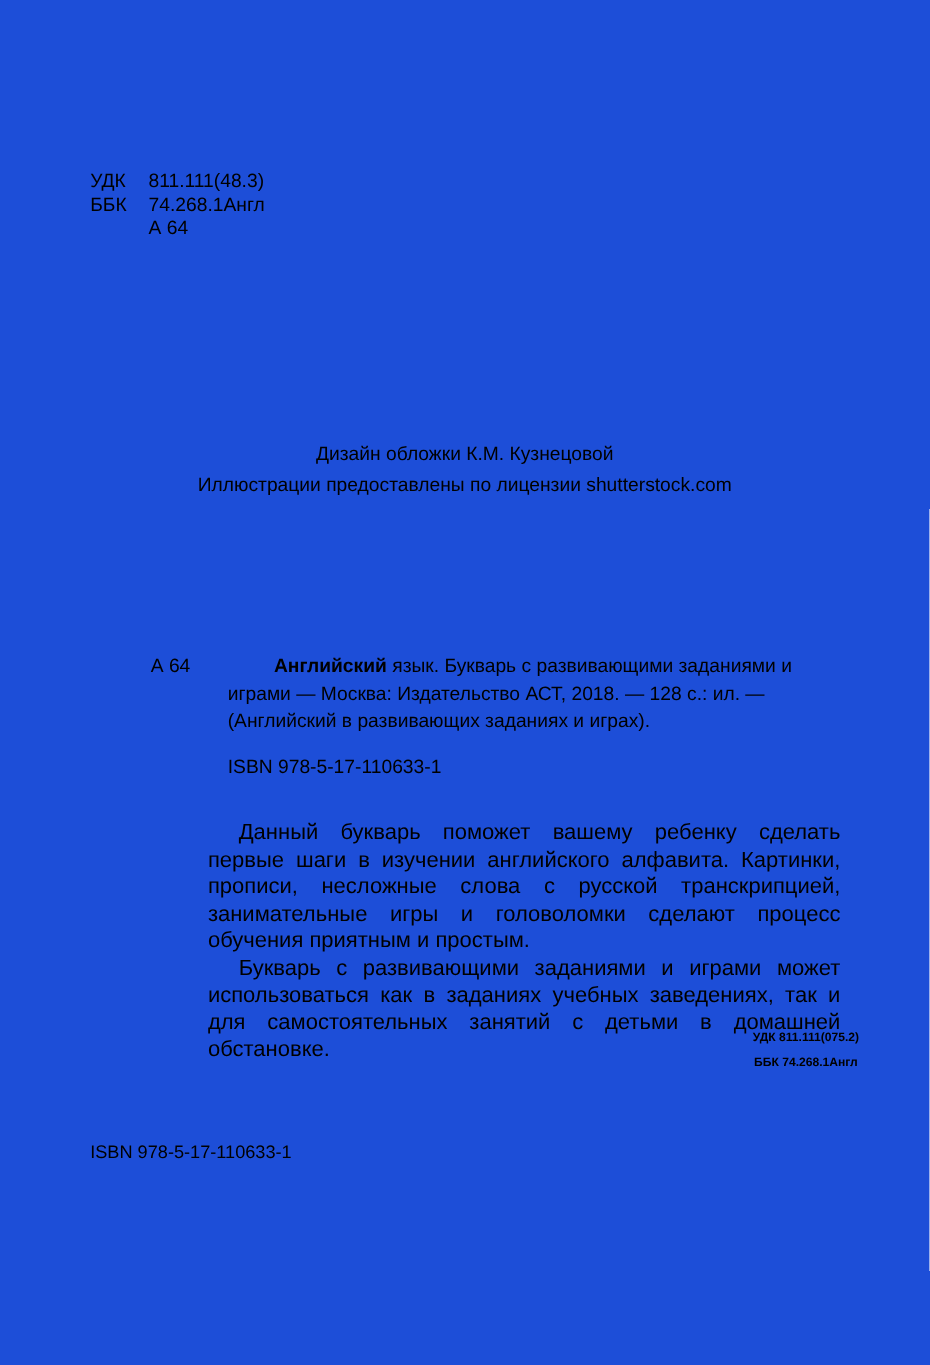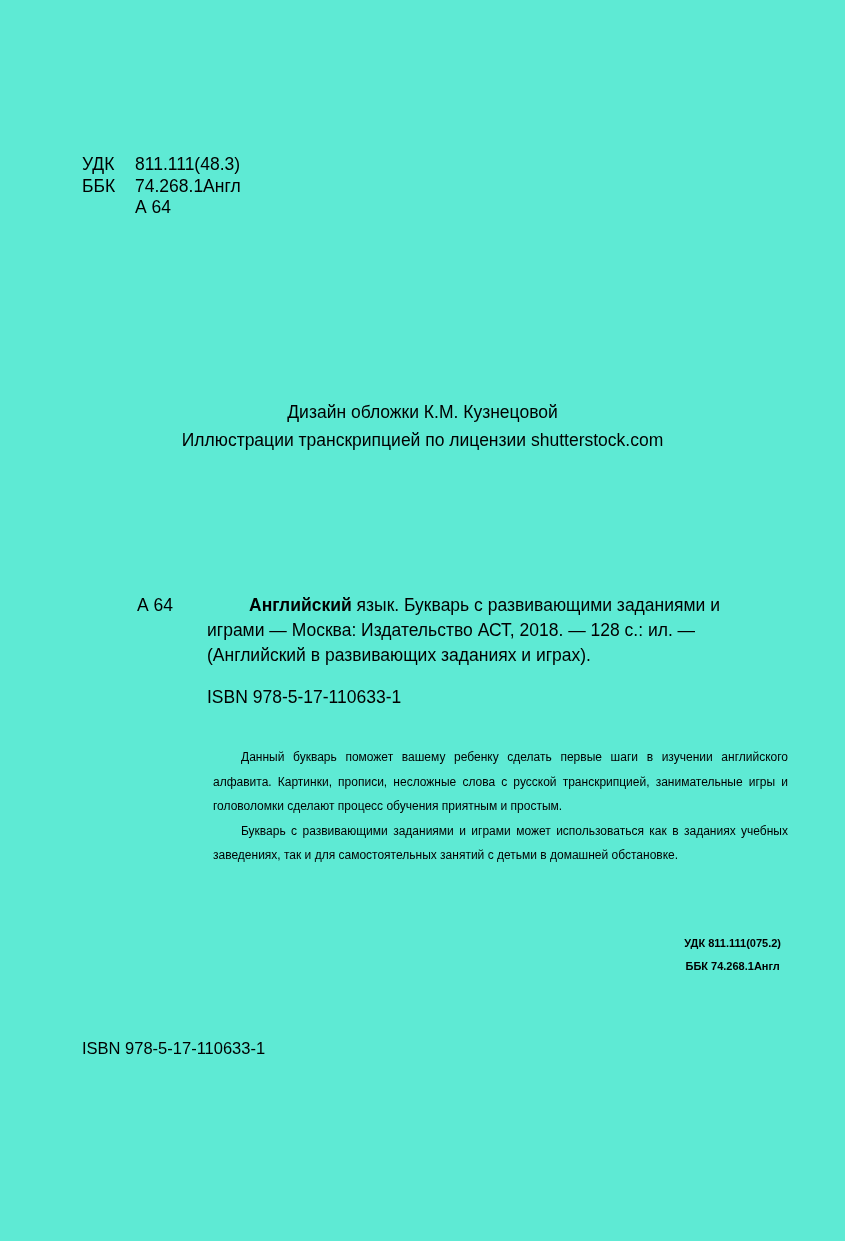--- a/index.html
+++ b/index.html
@@ -9,21 +9,21 @@
   }
   body {
     font-family: "Liberation Sans", sans-serif;
     color: #000000;
     -webkit-font-smoothing: antialiased;
   }
   .page {
     position: relative;
     width: 845px;
     height: 1241px;
-    background: #5eead4;
+    background: #1d4ed8;
     overflow: hidden;
   }
 
   
   .classification {
     position: absolute;
     left: 82px;
     top: 154px;
     font-size: 17.5px;
     line-height: 21.5px;
@@ -85,24 +85,24 @@
     left: 207px;
     top: 686px;
     font-size: 17.5px;
     line-height: 22px;
     white-space: nowrap;
   }
 
   
   .annotation {
     position: absolute;
-    left: 213px;
+    left: 189px;
     top: 745px;
     width: 575px;
-    font-size: 12px;
+    font-size: 20px;
     line-height: 24.6px;
     text-align: justify;
   }
   .annotation p {
     margin: 0;
     text-indent: 28px;
     
   }
 
   
@@ -147,21 +147,21 @@
       <span class="cls-value">74.268.1Англ</span>
     </div>
     <div class="cls-row">
       <span class="cls-label"></span>
       <span class="cls-value">А 64</span>
     </div>
   </div>
 
   <div class="credits">
     <div>Дизайн обложки К.М. Кузнецовой</div>
-    <div>Иллюстрации транскрипцией по лицензии shutterstock.com</div>
+    <div>Иллюстрации предоставлены по лицензии shutterstock.com</div>
   </div>
 
   <div class="biblio">
     <span class="biblio-marker">А 64</span>
     <div class="biblio-body"><b>Английский</b><span> язык. Букварь с развивающими заданиями и играми — Москва: Издательство АСТ, 2018. — 128 с.: ил. — (Английский в развивающих заданиях и играх).</span></div>
   </div>
 
   <div class="isbn-main">ISBN 978-5-17-110633-1</div>
 
   <div class="annotation">

